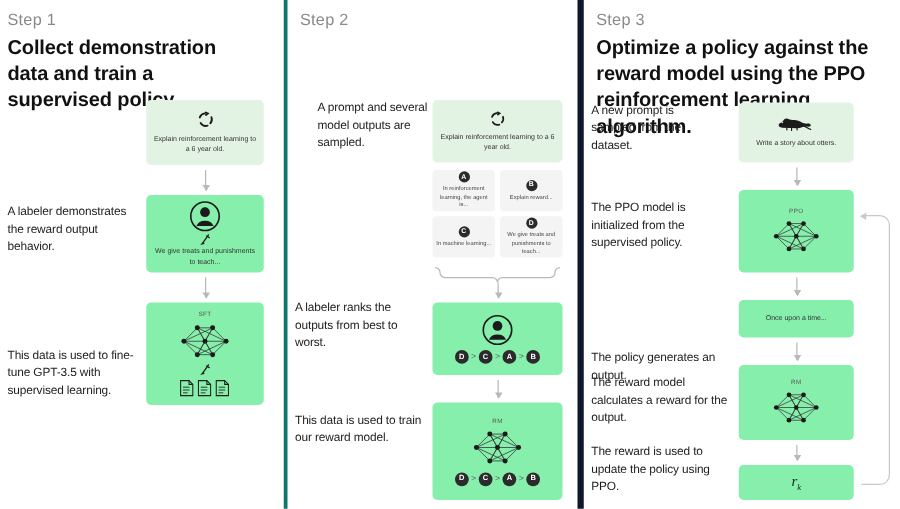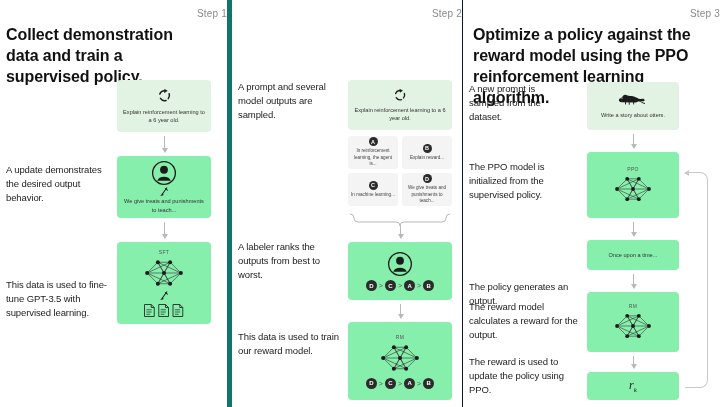--- a/index.html
+++ b/index.html
@@ -7,24 +7,24 @@
     width:720px;height:407px;
     background:#ffffff;
     font-family:"Liberation Sans","DejaVu Sans",sans-serif;
     color:#1a1a1a;
     overflow:hidden;
     position:relative;
   }
   .board{position:absolute;inset:0;display:flex;}
   .col{position:relative;box-sizing:border-box;}
   .col1{width:227px;padding:6px 0 0 4px;}
-  .col2{width:235px;padding:6px 0 0 8px;border-left:5px solid #0f766e;}
-  .col3{width:258px;padding:6px 0 0 8px;border-left:1px solid #0f172a;}
-
-  .step-label{font-size:10px;color:#8a8a8a;letter-spacing:.2px;margin:2px 0 5px 2px;text-align:right;}
+  .col2{width:235px;padding:6px 0 0 8px;border-left:3px solid #0f766e;}
+  .col3{width:258px;padding:6px 0 0 8px;border-left:5px solid #0f172a;}
+
+  .step-label{font-size:13px;color:#8a8a8a;letter-spacing:.2px;margin:2px 0 5px 2px;}
   .step-title{font-size:16px;font-weight:bold;line-height:1.32;color:#111;margin:0 0 6px 2px;letter-spacing:-.1px;}
   .col3 .step-title{max-width:244px;}
   .col2 .step-title{max-width:222px;}
   .col1 .step-title{max-width:200px;}
 
   .caption{position:absolute;font-size:9.5px;line-height:1.45;color:#1c1c1c;letter-spacing:-.1px;}
 
   .node{position:absolute;background:#86efac;border-radius:4px;box-sizing:border-box;
         display:flex;flex-direction:column;align-items:center;justify-content:center;}
   .node.green{background:#e3f3e3;}
@@ -57,21 +57,21 @@
 </style>
 </head>
 <body>
 
 <div class="board">
 
   <div class="col col1">
     <div class="step-label">Step 1</div>
     <div class="step-title">Collect demonstration data and train a supervised policy.</div>
 
-    <div class="caption" style="left:6px;top:163px;width:110px;">A update demonstrates the desired output behavior.</div>
+    <div class="caption" style="left:6px;top:163px;width:110px;">A labeler demonstrates the reward output behavior.</div>
     <div class="caption" style="left:6px;top:278px;width:112px;">This data is used to fine-tune GPT-3.5 with supervised learning.</div>
 
     <div class="node green" style="left:117px;top:80px;width:94px;height:52px;">
       <span>
         <svg width="15" height="15" viewBox="0 0 24 24" fill="none" stroke="#1b1b1b" stroke-width="2.4" stroke-linecap="round">
           <path d="M4.5 9.5 A8 8 0 0 1 11 4.4"></path>
             <path d="M19.5 9.2 A8 8 0 0 1 18 17"></path>
           <path d="M14.5 20 A8 8 0 0 1 5.6 16.6"></path>
           <path d="M12.2 3.2 l2.6 1.3 -2.4 1.8"></path>
         </svg>
@@ -158,21 +158,21 @@
               <path d="M42.5 15 h5"></path>
           </g>
         </svg>
       </span>
     </div>
   </div>
 
   <div class="col col2">
     <div class="step-label">Step 2</div>
 
-    <div class="caption" style="left:6px;top:80px;width:100px;">A prompt and several model outputs are sampled.</div>
+    <div class="caption" style="left:24px;top:80px;width:100px;">A prompt and several model outputs are sampled.</div>
     <div class="caption" style="left:6px;top:240px;width:108px;">A labeler ranks the outputs from best to worst.</div>
     <div class="caption" style="left:6px;top:330px;width:104px;">This data is used to train our reward model.</div>
 
     <div class="node green" style="left:116px;top:80px;width:104px;height:50px;">
       <span>
         <svg width="14" height="14" viewBox="0 0 24 24" fill="none" stroke="#1b1b1b" stroke-width="2.4" stroke-linecap="round">
           <path d="M4.5 9.5 A8 8 0 0 1 11 4.4"></path>
             <path d="M19.5 9.2 A8 8 0 0 1 18 17"></path>
           <path d="M14.5 20 A8 8 0 0 1 5.6 16.6"></path>
           <path d="M12.2 3.2 l2.6 1.3 -2.4 1.8"></path>

